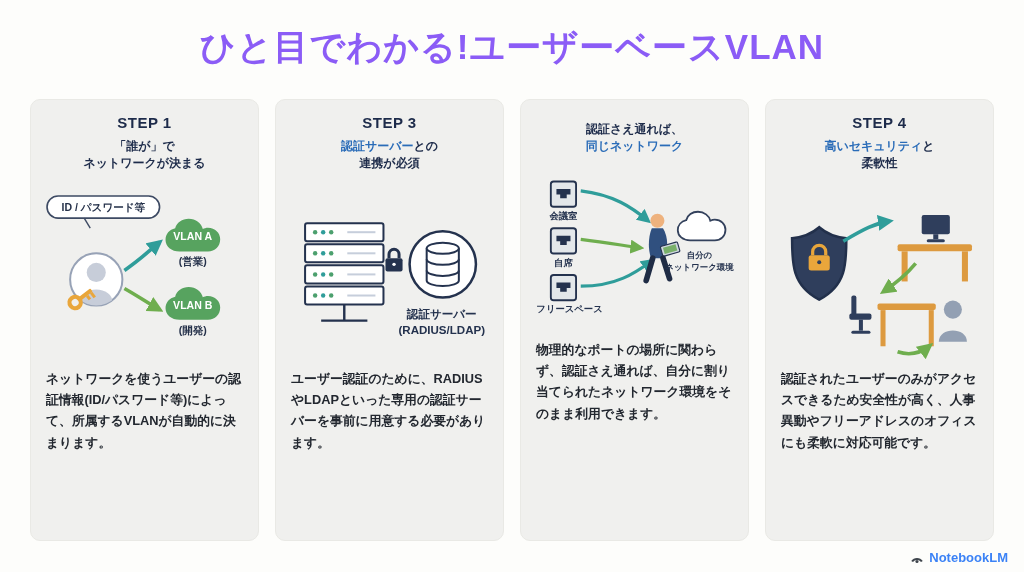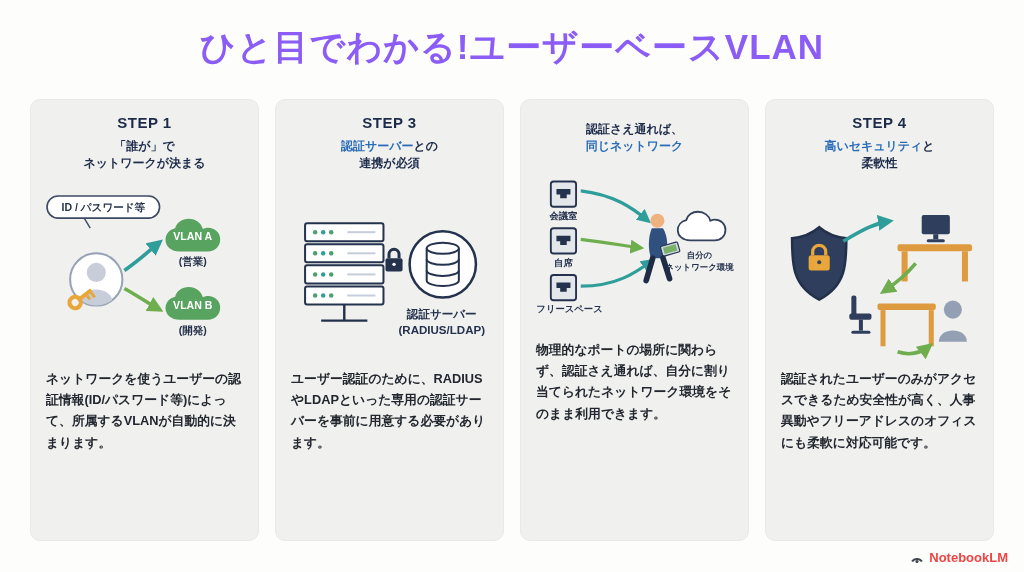--- a/index.html
+++ b/index.html
@@ -27,21 +27,21 @@
   }
   .accent{color:#2a6cb8;}
   .illo{margin-top:4px;text-align:right;}
   .illo svg{display:block;width:100%;height:auto;}
   .body{
     margin:4px 2px 0;font-size:12.8px;font-weight:700;color:#22272f;
     line-height:1.66;text-align:left;
   }
   .brand{
     position:absolute;right:16px;bottom:7px;display:flex;align-items:center;gap:5px;
-    font-size:13px;font-weight:700;color:#ef4444;
+    font-size:13px;font-weight:700;color:#3b82f6;
   }
   svg text{font-family:"Liberation Sans","DejaVu Sans",sans-serif;}
 </style>
 </head>
 <body>
 
 <div class="page">
 
   <h1 class="title">ひと目でわかる!ユーザーベースVLAN</h1>
 

